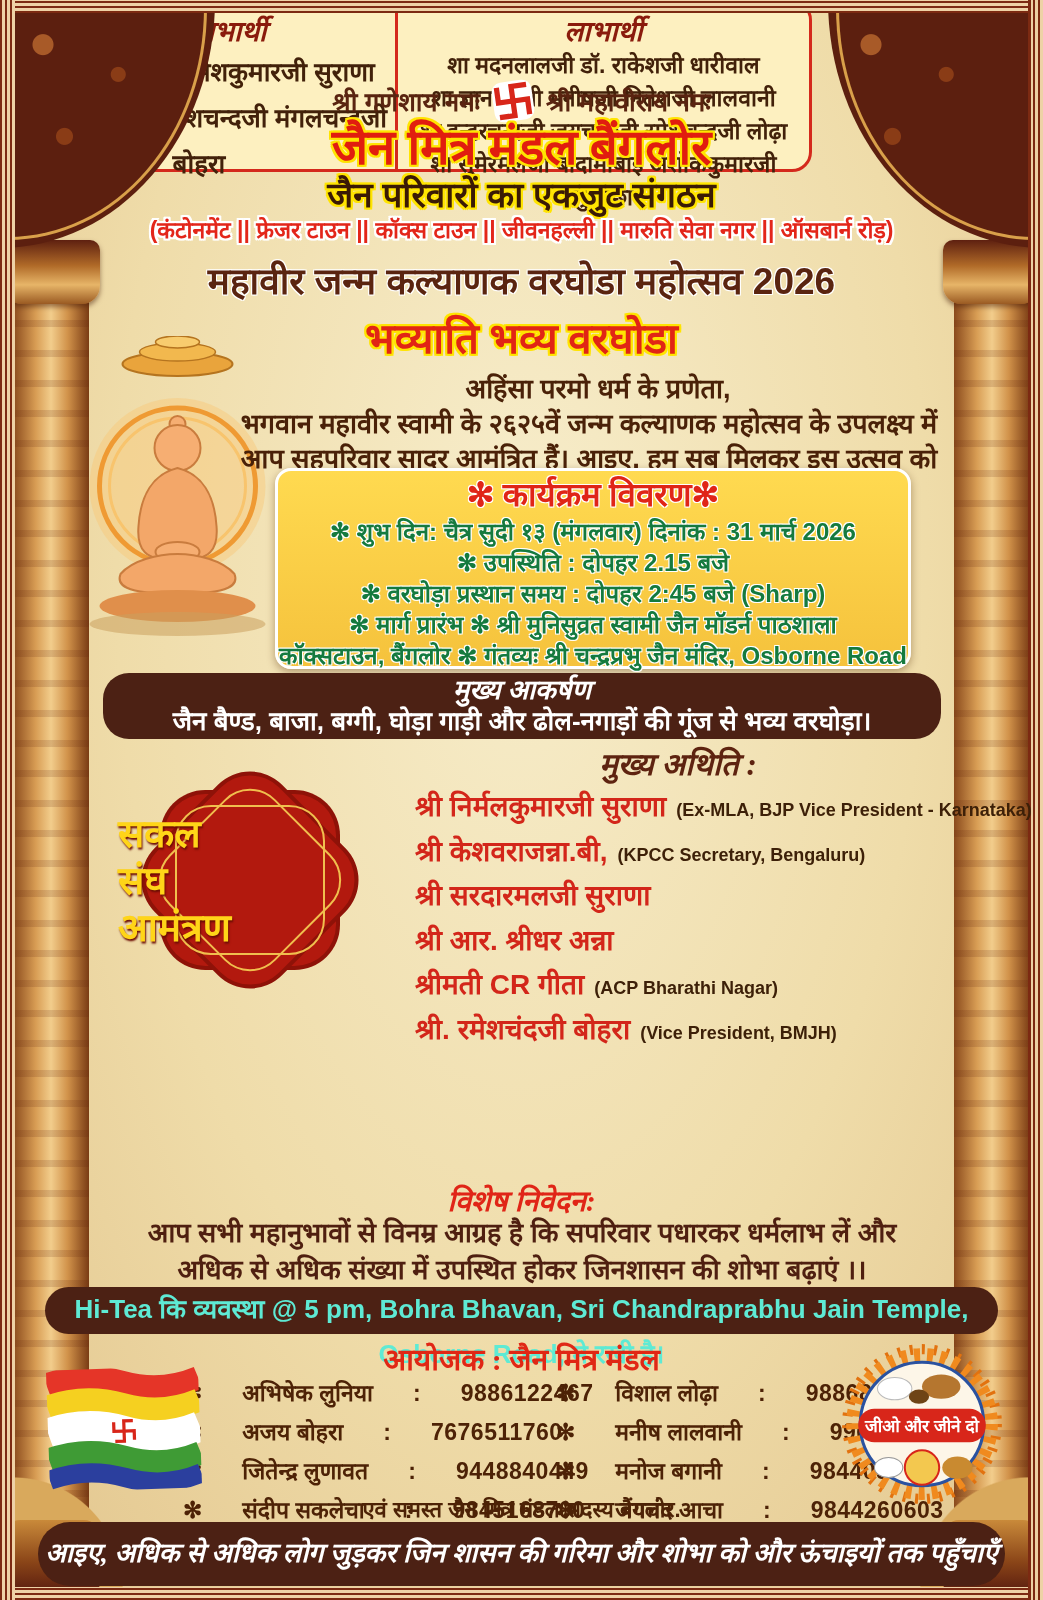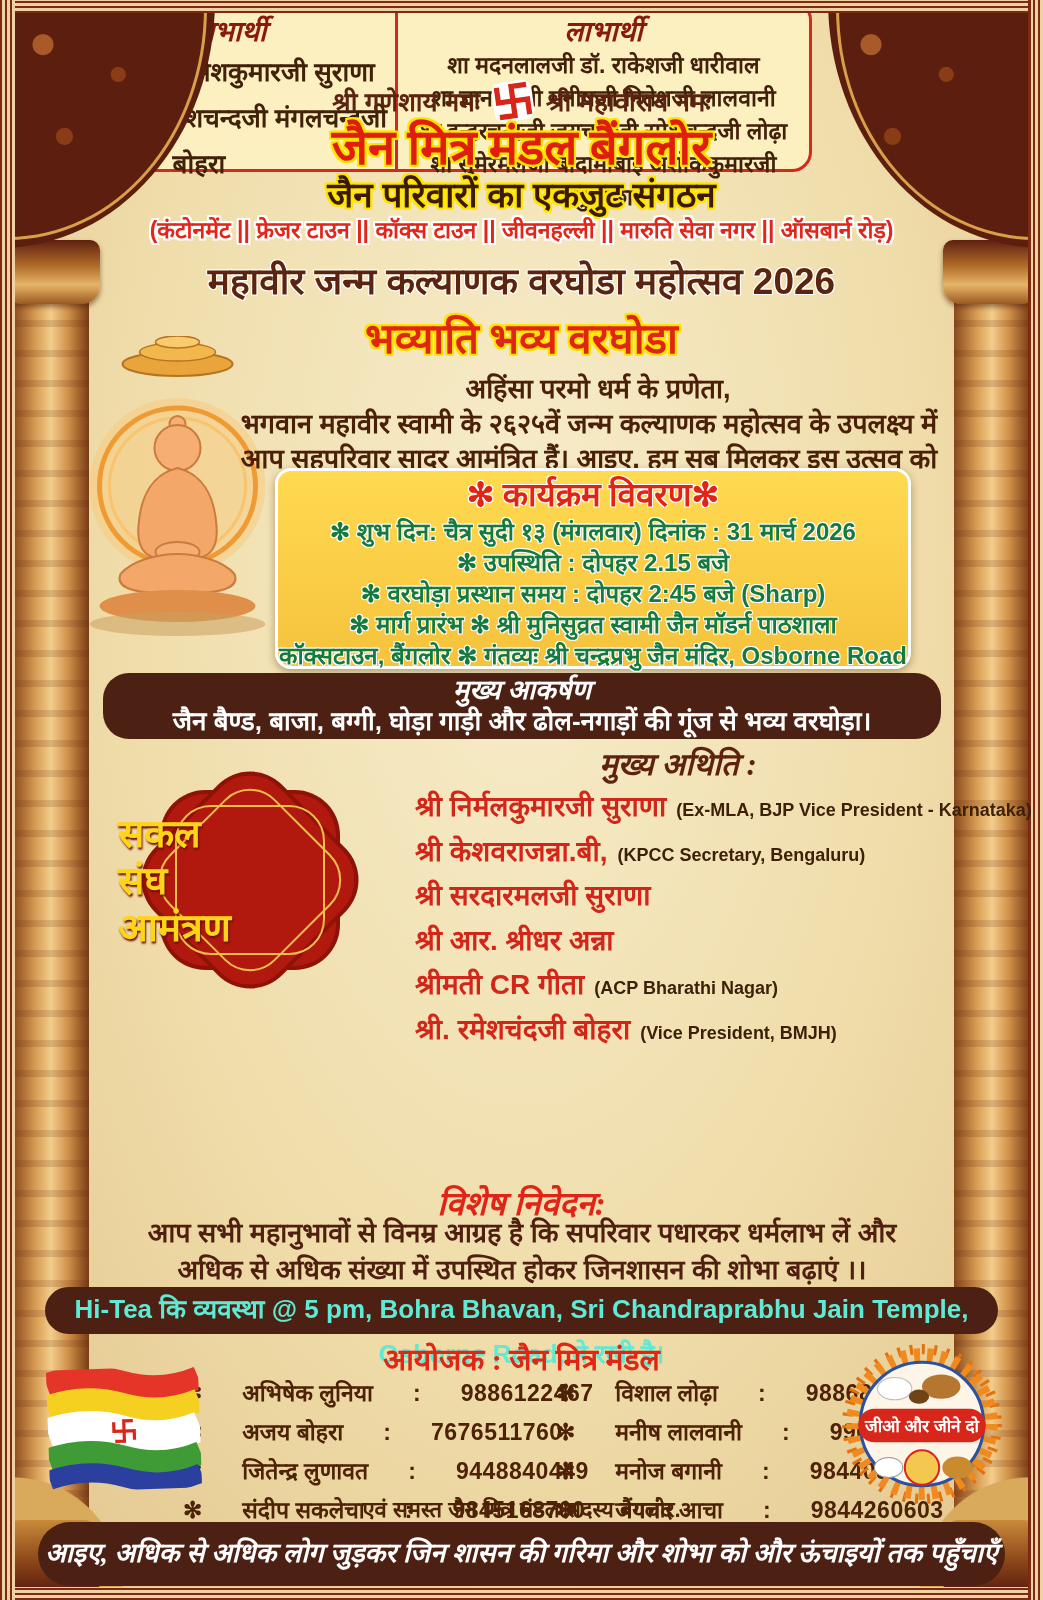--- a/index.html
+++ b/index.html
@@ -79,21 +79,21 @@
   .gname{font-size:28px;font-weight:bold;color:#d3261a;white-space:nowrap;}
   .grole{font-size:18px;font-weight:bold;color:#3d2008;white-space:nowrap;}
   
   .bens{left:120px;top:1000px;width:812px;height:172px;border:3px solid #d4291c;border-radius:20px;background:#fdf0c0;display:flex;z-index:10;}
   .bcell{padding-top:8px;text-align:center;}
   .bcell.one{width:49%;border-right:3px solid #d4291c;}
   .bcell.two{width:51%;}
   .btitle{font-size:28px;font-weight:bold;color:#8a1b0c;font-family:"Liberation Serif",serif;font-style:italic;}
   .bcell.one .bname{font-size:26px;font-weight:bold;color:#42210a;line-height:46px;}
   .bcell.two .bname{font-size:23px;font-weight:bold;color:#42210a;line-height:33px;}
-  .request-t{top:1180px;font-size:33px;font-weight:bold;color:#e02517;font-family:"Liberation Serif",serif;font-style:italic;}
+  .request-t{top:1180px;font-size:29px;font-weight:bold;color:#e02517;font-family:"Liberation Serif",serif;font-style:italic;}
   .request-x{left:140px;top:1215px;width:764px;text-align:center;font-size:27px;font-weight:bold;color:#4f1f10;line-height:37px;}
   .hitea{left:45px;top:1287px;width:953px;height:47px;border-radius:24px;background:#4c2114;color:#5eead4;text-align:center;
     font-size:26px;font-weight:bold;line-height:45px;}
   .org-h{top:1338px;font-size:30px;font-weight:bold;color:#e02715;font-family:"Liberation Serif",serif;}
   .contacts{top:1376px;width:372px;}
   .contacts.cl{left:183px;}
   .contacts.cr{left:556px;}
   .contact-row{display:flex;align-items:baseline;height:39px;font-weight:bold;color:#4d2206;font-size:23px;gap:40px;}
   .contact-row .bu{width:28px;}
   .contact-row .nm{width:198px;white-space:nowrap;}

